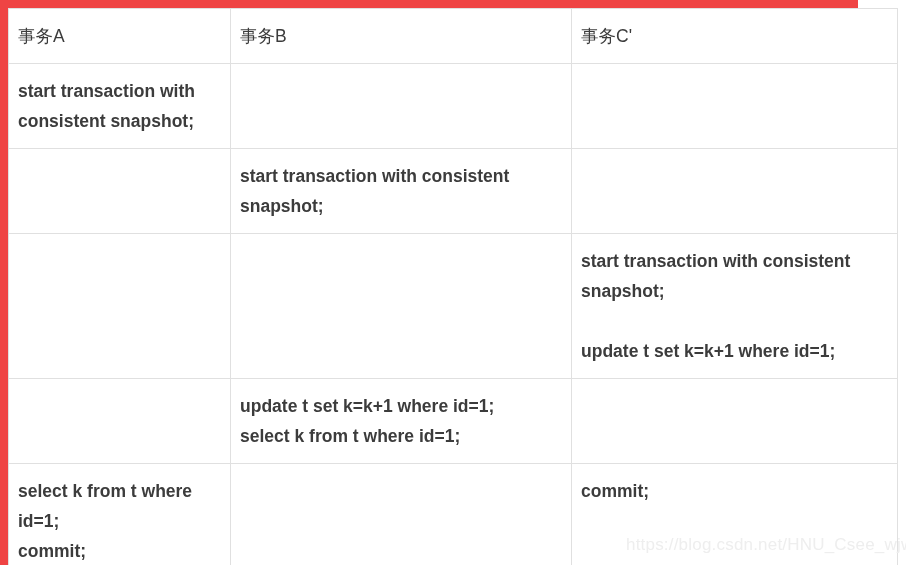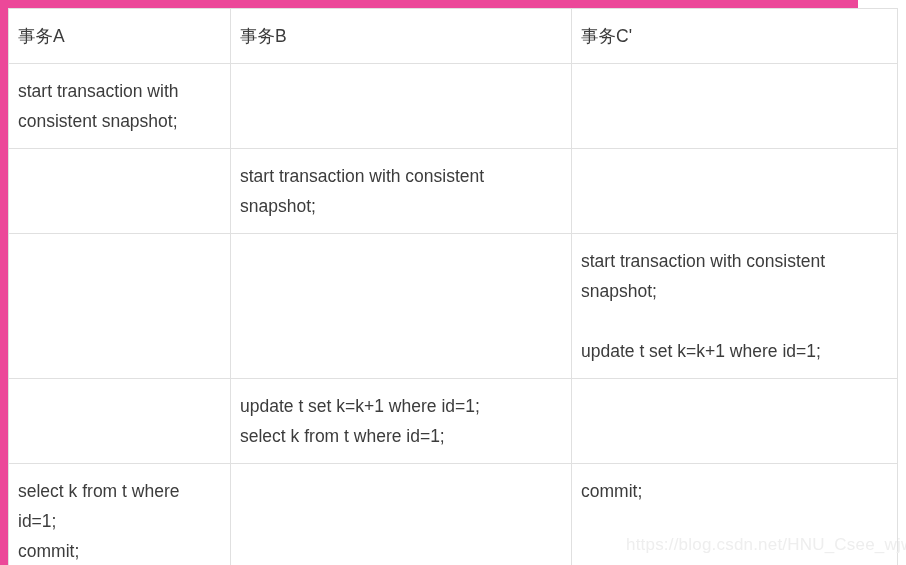--- a/index.html
+++ b/index.html
@@ -12,21 +12,21 @@
     height: 565px;
     overflow: hidden;
     font-family: "Liberation Sans", "DejaVu Sans", sans-serif;
     -webkit-font-smoothing: antialiased;
   }
 
   .page {
     position: relative;
     width: 858px;
     height: 565px;
-    background: #ec4899;
+    background: #ef4444;
     box-sizing: border-box;
   }
 
   .table-wrap {
     position: absolute;
     left: 8px;
     top: 8px;
     width: 889px;
   }
 
@@ -43,21 +43,21 @@
 
   table.txn-table th,
   table.txn-table td {
     border: 1px solid #e0e0e0;
     vertical-align: top;
     text-align: left;
     padding: 12px 9px 12px 9px;
     color: #3c3c3c;
     font-size: 17.5px;
     line-height: 30px;
-    font-weight: 400;
+    font-weight: 700;
     white-space: pre-line;
     word-wrap: break-word;
     overflow-wrap: break-word;
     background: #ffffff;
   }
 
   table.txn-table th {
     font-weight: 400;
     height: 23px;
   }

